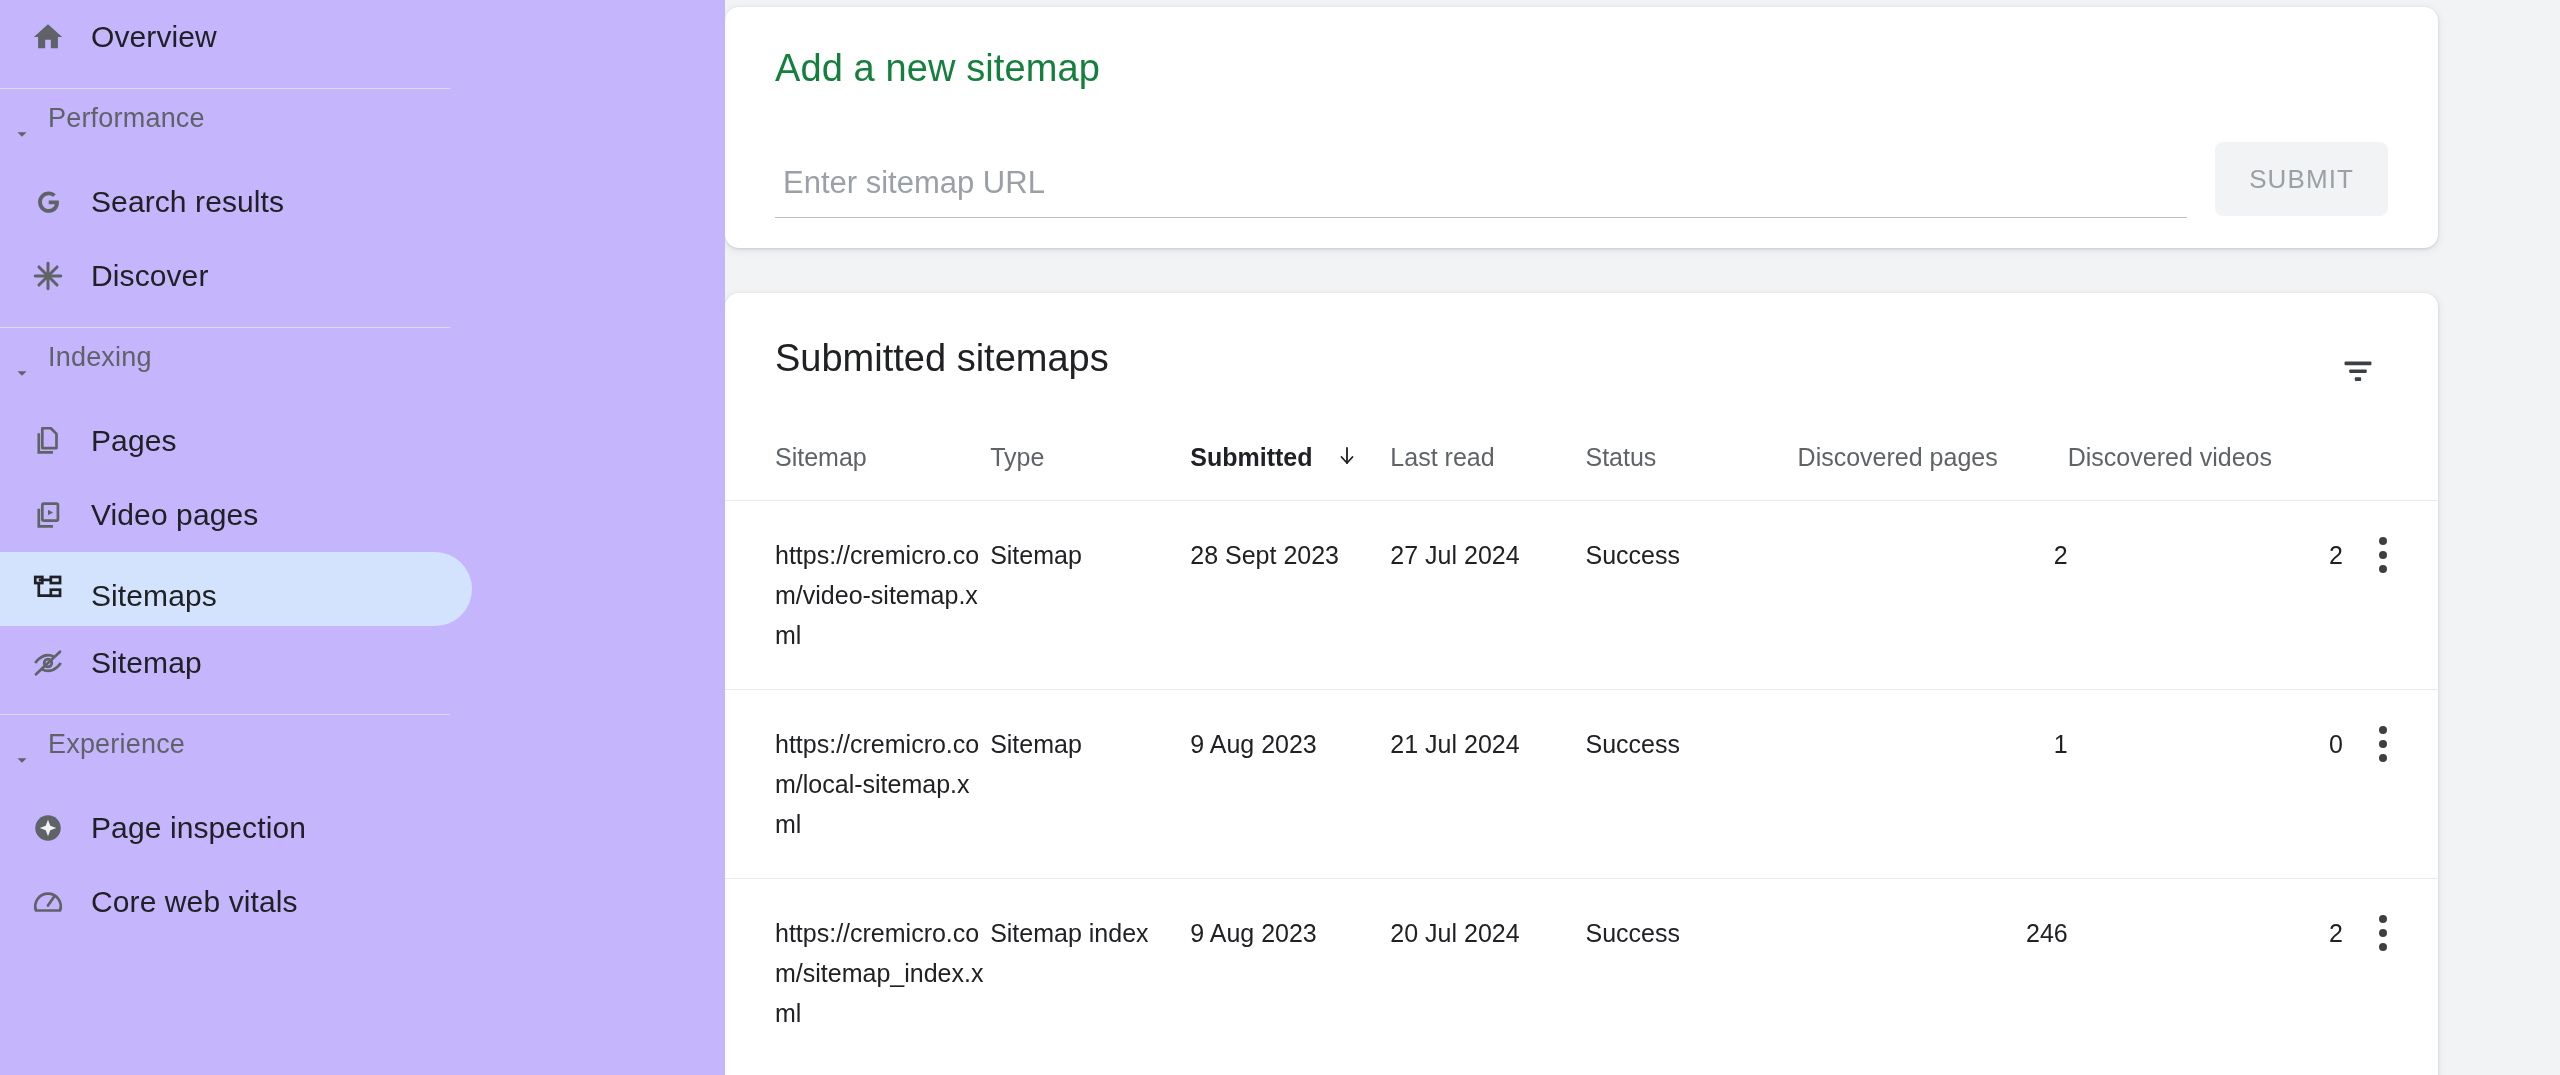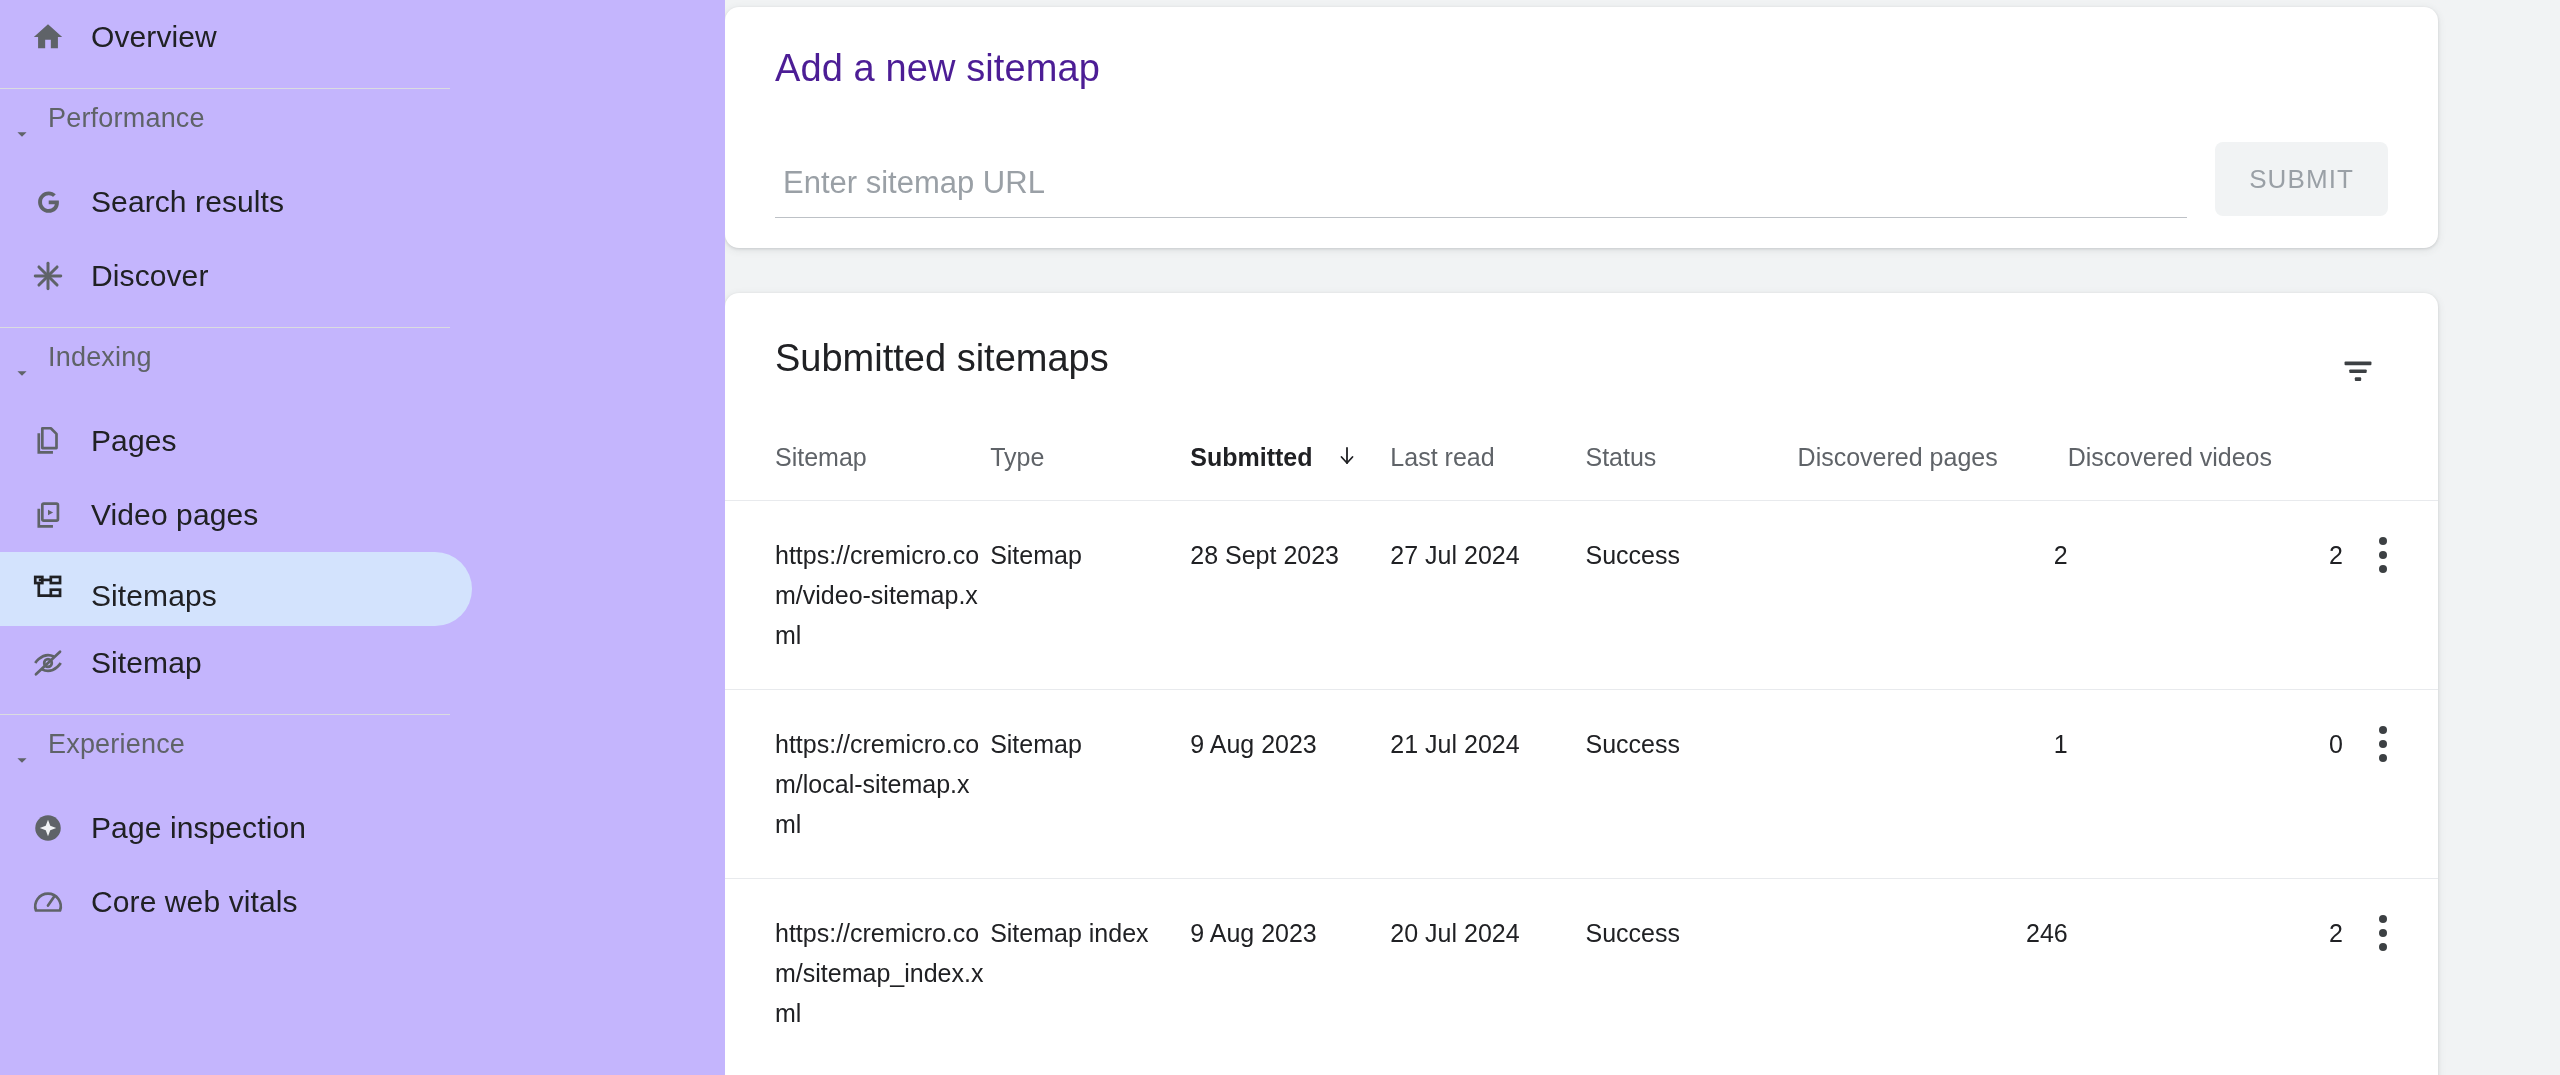--- a/index.html
+++ b/index.html
@@ -105,21 +105,21 @@
   }
 
   
   .card-add {
     margin-top: 7px;
     padding: 40px 50px 44px 50px;
     height: 241px;
   }
   .card-title {
     font-size: 38px;
-    color: #4c1d95;
+    color: #15803d;
     font-weight: 400;
     letter-spacing: 0.1px;
   }
   .add-row {
     display: flex;
     align-items: flex-end;
     margin-top: 52px;
   }
   .url-field {
     flex: 1 1 auto;

